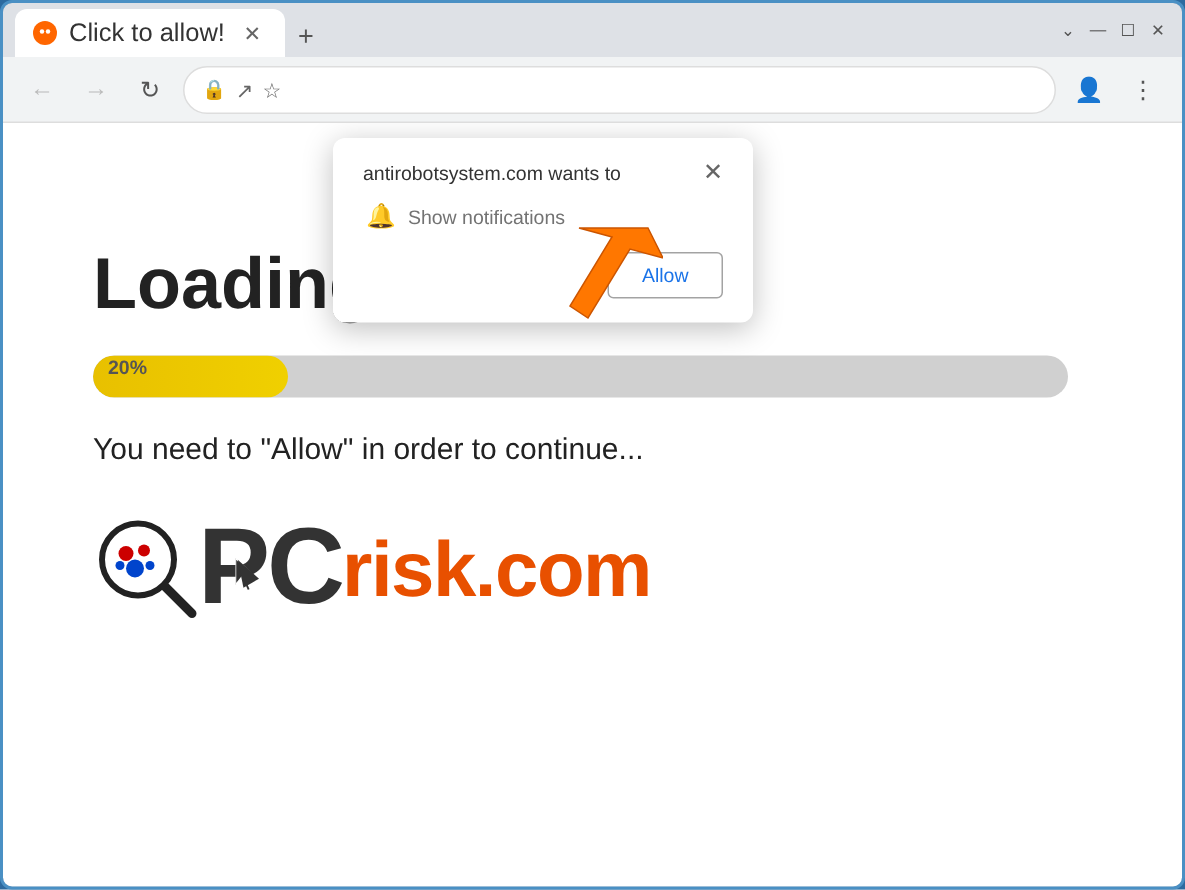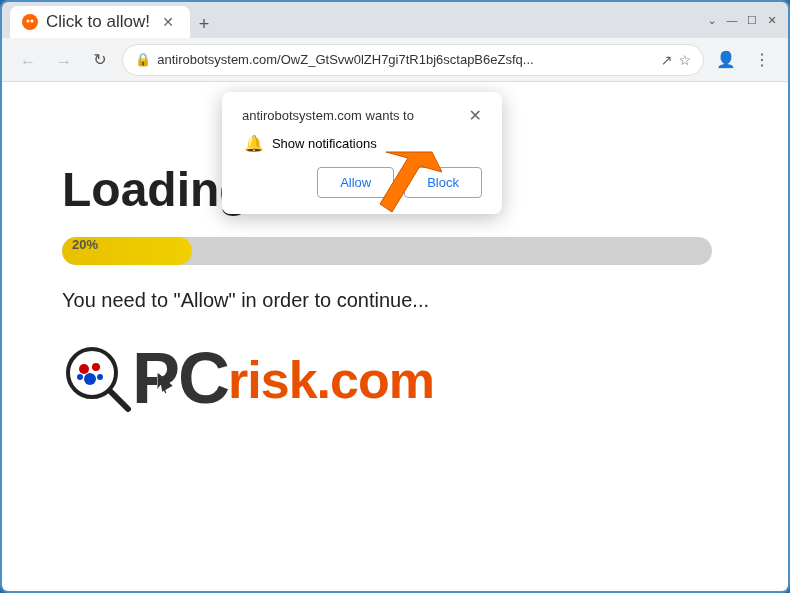--- a/index.html
+++ b/index.html
@@ -234,21 +234,21 @@
       padding-left: 2px;
     }
 
     .bell-icon {
       font-size: 16px;
       color: #444;
     }
 
     .popup-notif-text {
       font-size: 13px;
-      color: #000000;
+      color: #737373;
     }
 
     .popup-buttons {
       display: flex;
       gap: 10px;
       justify-content: flex-end;
     }
 
     .btn-allow, .btn-block {
       padding: 7px 22px;
@@ -388,21 +388,20 @@
     <span class="win-btn">✕</span>
   </div>
 </div>
 
 <div class="nav-bar">
   <button class="nav-btn disabled">←</button>
   <button class="nav-btn disabled">→</button>
   <button class="nav-btn">↻</button>
   <div class="address-bar">
     <span class="lock-icon">🔒</span>
-    <span class="address-text">antirobotsystem.com/OwZ_GtSvw0lZH7gi7tR1bj6sctapB6eZsfq...</span>
     <div class="address-icons">
       <span class="addr-icon">↗</span>
       <span class="addr-icon">☆</span>
     </div>
   </div>
   <button class="profile-btn">👤</button>
   <button class="menu-btn">⋮</button>
 </div>
 
 <div class="content-area">
@@ -411,21 +410,20 @@
     <div class="popup-header">
       <span class="popup-text">antirobotsystem.com wants to</span>
       <span class="popup-close">✕</span>
     </div>
     <div class="popup-notification-row">
       <span class="bell-icon">🔔</span>
       <span class="popup-notif-text">Show notifications</span>
     </div>
     <div class="popup-buttons">
       <button class="btn-allow">Allow</button>
-      <button class="btn-block">Block</button>
     </div>
   </div>
 
   <div class="arrow-container">
     <svg width="90" height="90" viewBox="0 0 90 90">
 
       <polygon points="80,10 90,30 68,24 40,70 28,62 56,16 34,10" fill="#ff7700" stroke="#cc5500" stroke-width="1"></polygon>
     </svg>
   </div>
 

